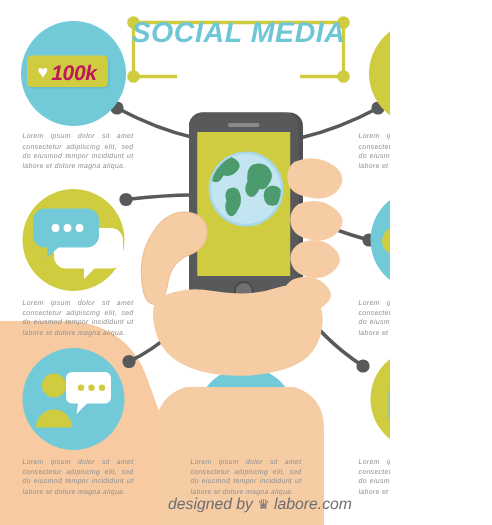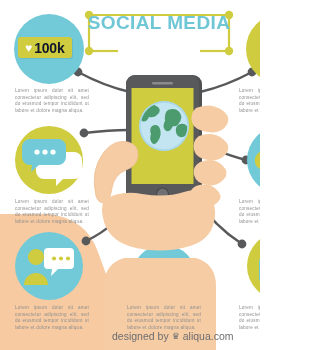--- a/index.html
+++ b/index.html
@@ -1,21 +1,21 @@
 <!DOCTYPE html>
 <html><head>
 <meta charset="utf-8">
 <style>
   html,body{margin:0;padding:0;}
   body{
     width:328px;height:350px;overflow:hidden;background:#ffffff;
     font-family:"Liberation Sans","DejaVu Sans",sans-serif;
     position:relative;
   }
-  .stage{position:absolute;inset:0;width:260px;height:350px;overflow:hidden;background:#fff;}
+  .stage{position:absolute;inset:0;width:260px;height:350px;overflow:hidden;background:#fff;font-style:italic;}
   .layer{position:absolute;left:0;top:0;width:328px;height:350px;}
   svg.layer{display:block;}
 
   
   .title-wrap{position:absolute;left:86px;top:9px;width:146px;height:48px;}
   .title-main{
     position:absolute;left:0;top:4px;width:146px;text-align:center;
     font-size:19px;font-weight:bold;letter-spacing:0.4px;color:#6FC7D6;
     font-family:"Liberation Sans","DejaVu Sans",sans-serif;line-height:20px;
     white-space:nowrap;
@@ -27,21 +27,21 @@
   }
 
   
   .badge{
     position:absolute;left:18px;top:37px;height:21px;
     background:#CFCC3F;border-radius:3px;
     display:flex;align-items:center;gap:2px;padding:0 8px 0 7px;
     box-shadow:1px 1px 0 rgba(0,0,0,0.07);
   }
   .badge-heart{font-size:12px;color:#ffffff;line-height:12px;}
-  .badge-text{font-size:14px;font-weight:bold;color:#0f172a;line-height:14px;letter-spacing:-0.2px;}
+  .badge-text{font-size:14px;font-weight:bold;color:#be185d;line-height:14px;letter-spacing:-0.2px;}
 
   
   .tblock{
     position:absolute;color:#8F8F8F;font-size:4.6px;line-height:6.6px;
     text-align:justify;letter-spacing:0.22px;
     font-family:"Liberation Sans","DejaVu Sans",sans-serif;
   }
   .t-w{width:74px;}
 
   
@@ -273,16 +273,16 @@
 
   <div class="tblock t-w" style="left:15px;top:305px;">Lorem ipsum dolor sit amet consectetur adipiscing elit, sed do eiusmod tempor incididunt ut labore et dolore magna aliqua.</div>
 
   <div class="tblock t-w" style="left:127px;top:305px;">Lorem ipsum dolor sit amet consectetur adipiscing elit, sed do eiusmod tempor incididunt ut labore et dolore magna aliqua.</div>
 
   <div class="tblock t-w" style="left:239px;top:305px;">Lorem ipsum dolor sit amet consectetur adipiscing elit, sed do eiusmod tempor incididunt ut labore et dolore magna aliqua.</div>
 
   <div class="footer" style="left:112px;text-align:center;">
     <span>designed by</span>
     <span class="crown">♛</span>
-    <span>aliqua.com</span>
+    <span>labore.com</span>
   </div>
 
 </div>
 
 </body></html>

